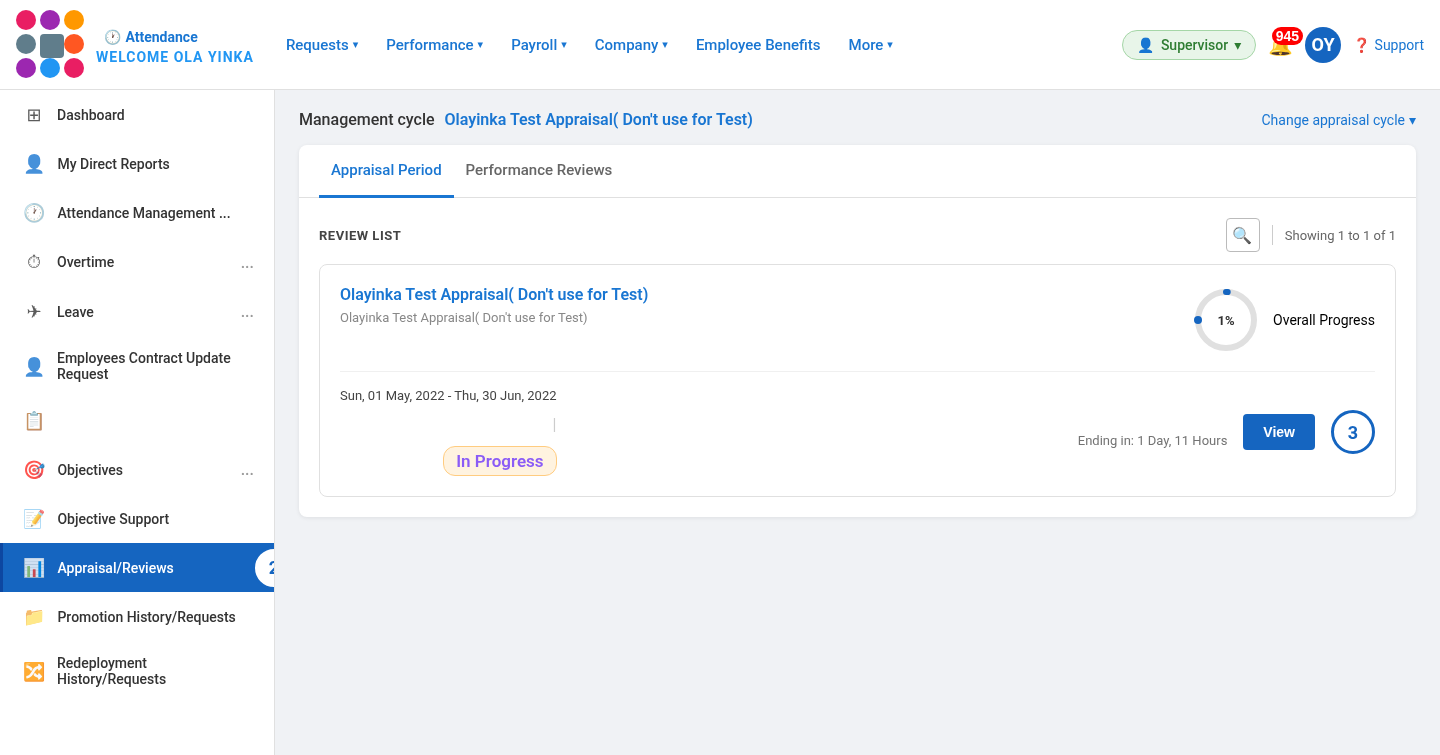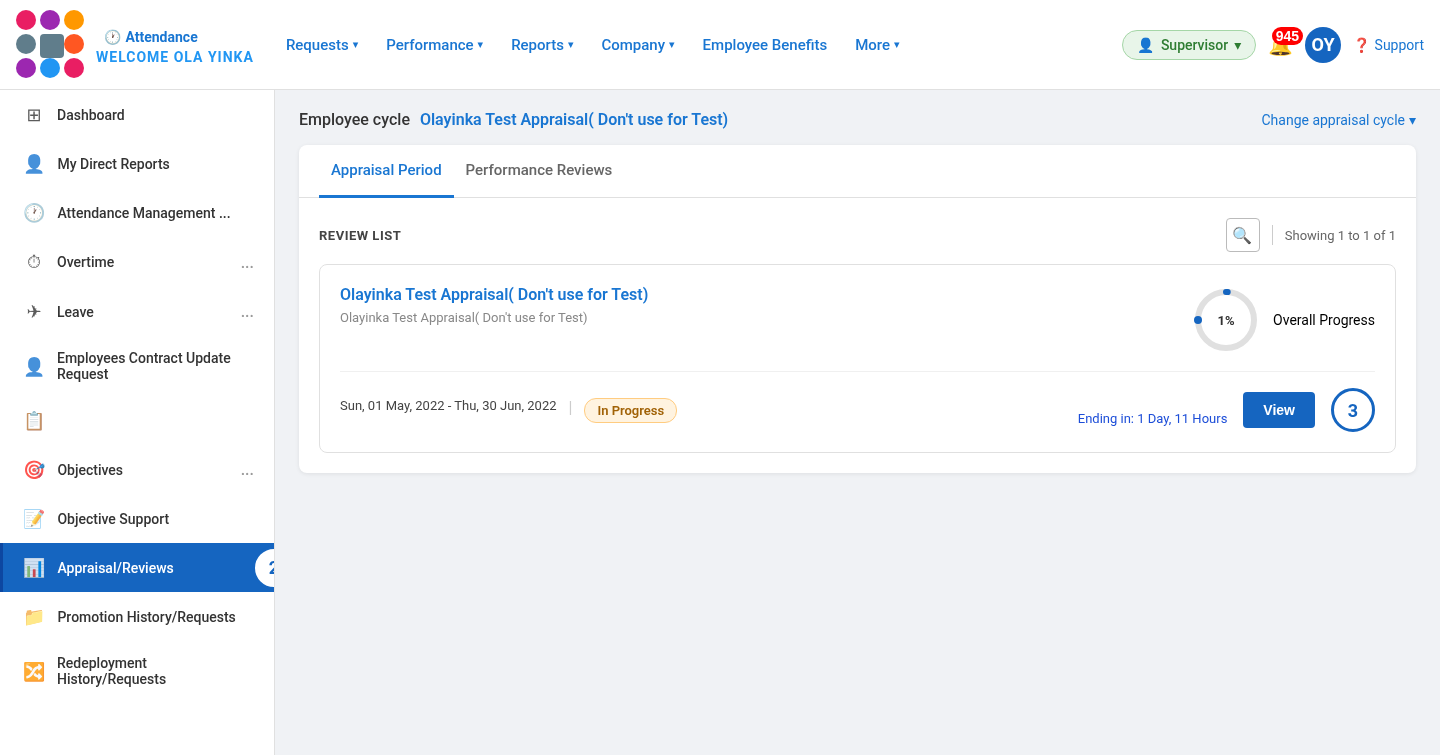--- a/index.html
+++ b/index.html
@@ -270,34 +270,34 @@
     .overall-progress-label { color: #000000; font-size: 14px; }
 
     
     .review-item-bottom {
       display: flex;
       align-items: center;
       justify-content: space-between;
       padding-top: 16px;
       border-top: 1px solid #f0f0f0;
     }
-    .review-item-bottom-left { display: flex; align-items: flex-start; gap: 12px; }
+    .review-item-bottom-left { display: flex; align-items: flex-end; gap: 12px; flex-direction: column; }
     .review-dates { font-size: 13px; color: #444; }
     .separator { color: #ccc; }
     .status-badge {
       background: #fff3e0;
-      color: #a16207;
+      color: #8b5cf6;
       border: 1px solid #ffcc80;
       border-radius: 12px;
       padding: 4px 12px;
-      font-size: 13px;
+      font-size: 17px;
       font-weight: 600;
     }
     .review-item-bottom-right { display: flex; align-items: center; gap: 16px; }
-    .ending-text { font-size: 13px; color: #1d4ed8; margin-top: 16px; }
+    .ending-text { font-size: 13px; color: #737373; margin-top: 16px; }
     .view-btn {
       background: #1565C0;
       color: #fff;
       border: none;
       border-radius: 4px;
       padding: 10px 20px;
       font-size: 14px;
       font-weight: 600;
       cursor: pointer;
     }
@@ -366,21 +366,21 @@
   <div class="nav-links">
     <div class="nav-item">
       <span>Requests</span>
       <span class="chevron">▾</span>
     </div>
     <div class="nav-item">
       <span>Performance</span>
       <span class="chevron">▾</span>
     </div>
     <div class="nav-item">
-      <span>Reports</span>
+      <span>Payroll</span>
       <span class="chevron">▾</span>
     </div>
     <div class="nav-item">
       <span>Company</span>
       <span class="chevron">▾</span>
     </div>
     <div class="nav-item">
       <span>Employee Benefits</span>
     </div>
     <div class="nav-item">
@@ -461,21 +461,21 @@
       <div class="sidebar-item" style="position: relative;">
         <span class="icon">🔀</span>
         <span>Redeployment History/Requests</span>
       </div>
     </aside>
 
   <main class="main">
 
     <div class="appraisal-header">
       <div>
-        <span class="appraisal-cycle-label">Employee cycle</span>
+        <span class="appraisal-cycle-label">Management cycle</span>
         <span class="appraisal-cycle-name" style="margin-left:6px;">Olayinka Test Appraisal( Don't use for Test)</span>
       </div>
       <div class="change-cycle-btn">
         <span>Change appraisal cycle</span>
         <span>▾</span>
       </div>
     </div>
 
     <div class="content-card">
 

